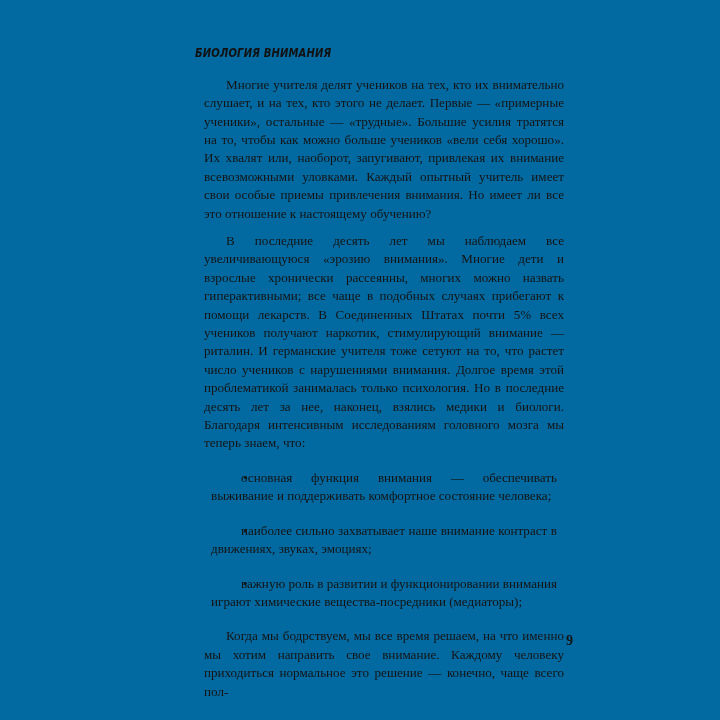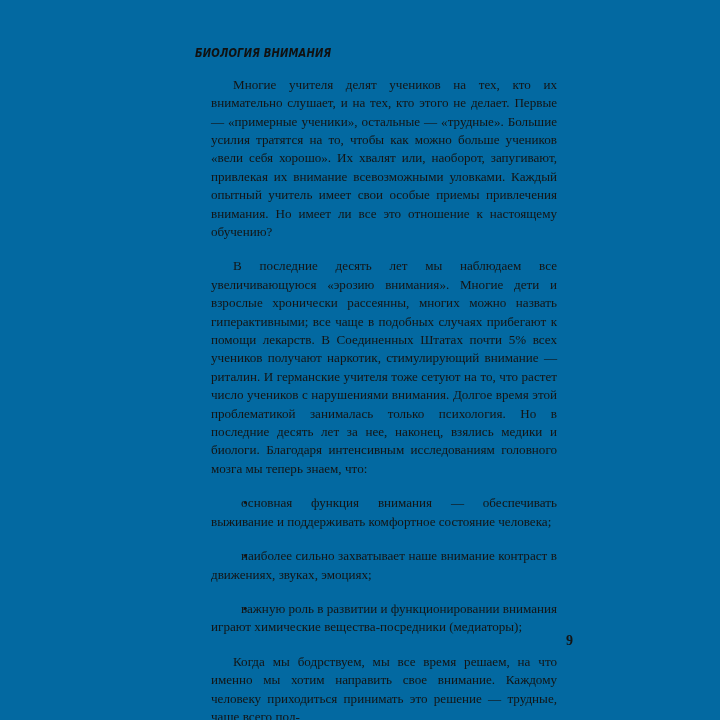--- a/index.html
+++ b/index.html
@@ -40,21 +40,21 @@
     letter-spacing: 0.2px;
     line-height: 1.1;
     color: #111111;
     transform: scaleX(0.80);
     transform-origin: left center;
     white-space: nowrap;
     margin: 0 0 16px 0;
   }
 
   p.body-par {
-    margin: 16px;
+    margin: 9px;
     font-size: 13.1px;
     line-height: 18.4px;
     text-align: justify;
     text-justify: inter-word;
     text-indent: 22px;
     hyphens: manual;
     -webkit-hyphens: manual;
     word-spacing: 0.1px;
   }
 
@@ -102,19 +102,19 @@
     <p class="body-par">В последние десять лет мы наблюдаем все увеличивающуюся «эрозию внимания». Многие дети и взрослые хронически рассеянны, многих можно назвать гиперактивными; все чаще в подобных случаях прибегают к помощи лекарств. В Соединенных Штатах почти 5% всех учеников получают наркотик, стимулирующий внимание — риталин. И германские учителя тоже сетуют на то, что растет число учеников с нарушениями внимания. Долгое время этой проблематикой занималась только психология. Но в последние десять лет за нее, наконец, взялись медики и биологи. Благодаря интенсивным исследованиям головного мозга мы теперь знаем, что:</p>
 
     <p class="bullet-item"><span class="bullet-mark">•</span><span>основная функция внимания — обеспечивать выживание и поддерживать комфортное состояние человека;</span></p>
 
 
     <p class="bullet-item"><span class="bullet-mark">•</span><span>наиболее сильно захватывает наше внимание контраст в движениях, звуках, эмоциях;</span></p>
 
     <p class="bullet-item"><span class="bullet-mark">•</span><span>важную роль в развитии и функционировании внимания играют химические вещества-посредники (медиаторы);</span></p>
 
 
-    <p class="body-par">Когда мы бодрствуем, мы все время решаем, на что именно мы хотим направить свое внимание. Каждому человеку приходиться принимать это решение — трудные, чаще всего пол-</p>
+    <p class="body-par">Когда мы бодрствуем, мы все время решаем, на что именно мы хотим направить свое внимание. Каждому человеку приходиться нормальное это решение — конечно, чаще всего пол-</p>
 
   </div>
 
   <div class="page-number">9</div>
 
 </div>
 
 </body></html>

